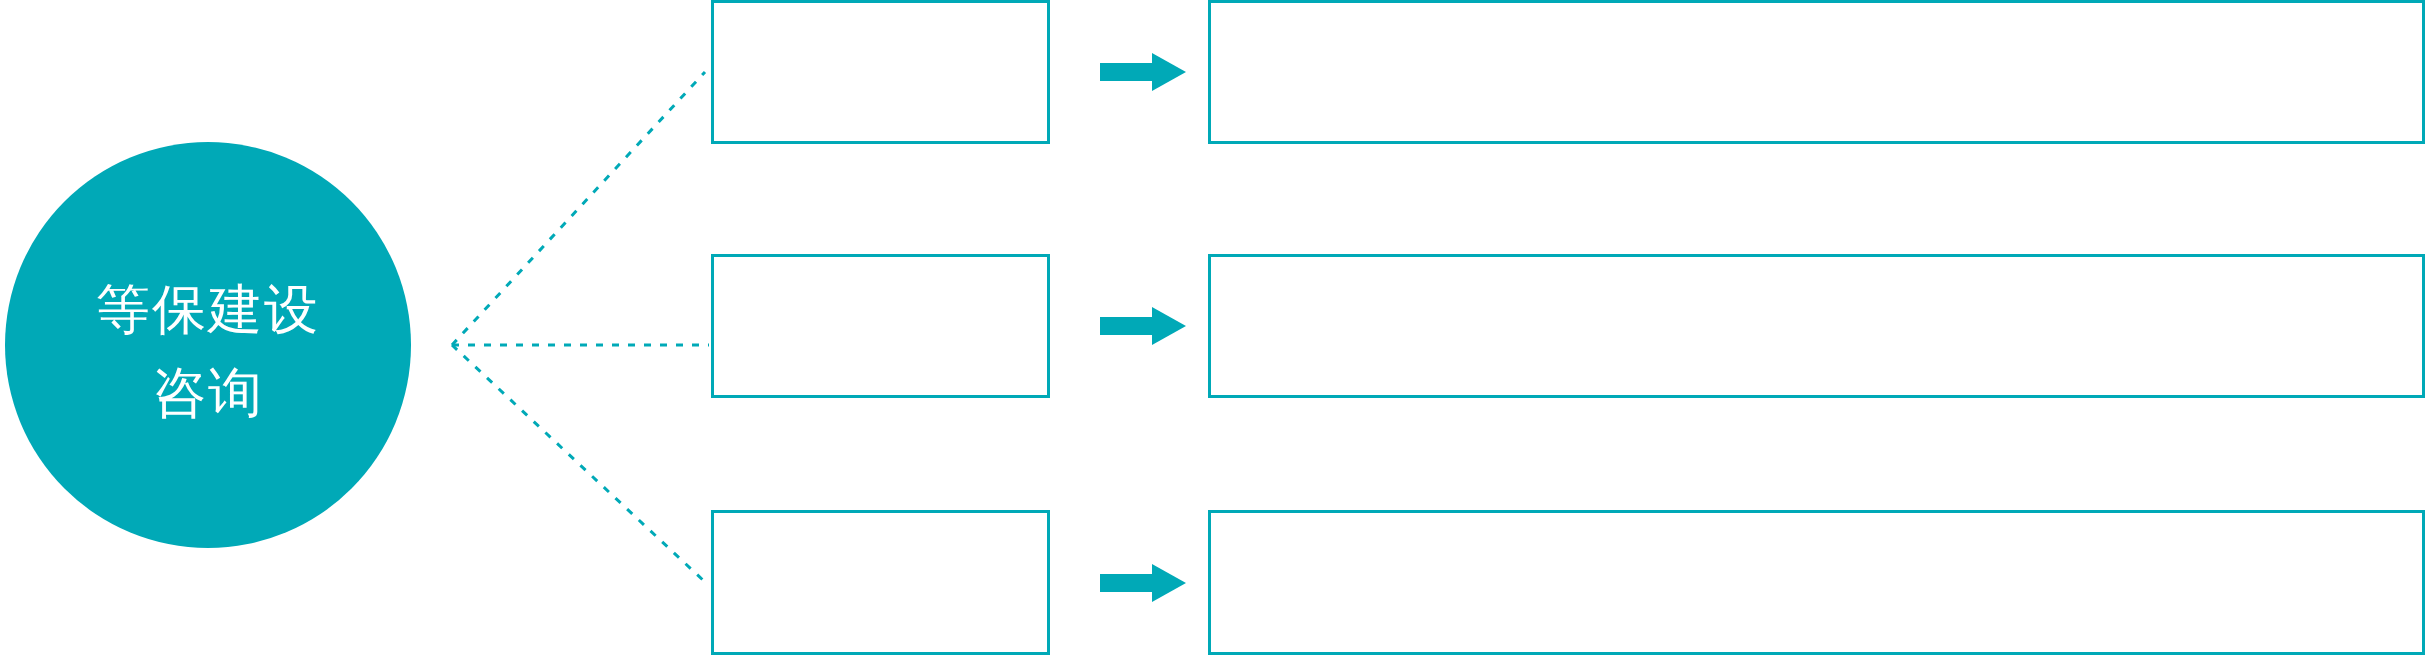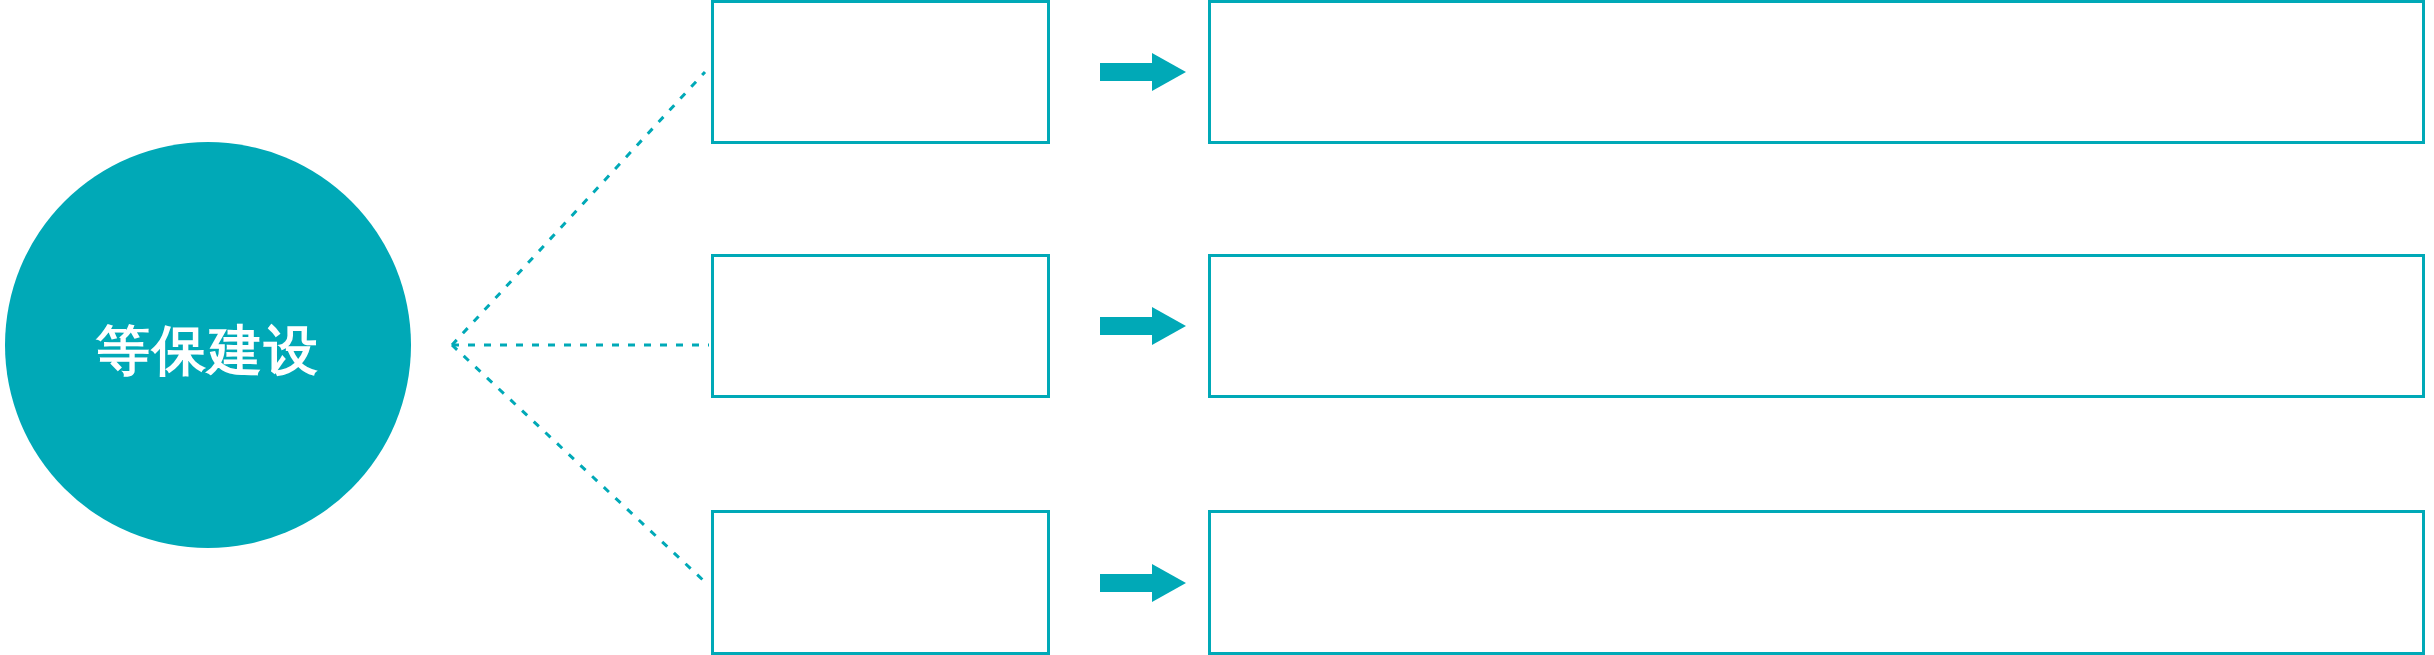--- a/index.html
+++ b/index.html
@@ -31,21 +31,21 @@
     flex-direction: column;
     align-items: center;
     justify-content: center;
     box-sizing: border-box;
   }
   .hub-line {
     color: #ffffff;
     font-size: 54px;
     line-height: 1.32;
     letter-spacing: 2px;
-    font-weight: 700;
+    font-weight: 400;
     white-space: nowrap;
     text-align: center;
     margin-top: 12px;
   }
 
   
   .connectors {
     position: absolute;
     left: 0;
     top: 0;
@@ -124,20 +124,21 @@
     border-left: 34px solid #00A9B7;
   }
 </style>
 </head>
 <body>
 
 <div id="stage">
 
   <div class="hub-circle">
     <div class="hub-line">等保建设</div>
+    <div class="hub-line">咨询</div>
   </div>
 
   <svg class="connectors" viewBox="0 0 2434 655" xmlns="http://www.w3.org/2000/svg">
     <line x1="452" y1="345" x2="705" y2="72" stroke="#00A9B7" stroke-width="3" stroke-dasharray="7 9" stroke-linecap="butt"></line>
     <line x1="452" y1="345" x2="709" y2="345" stroke="#00A9B7" stroke-width="3" stroke-dasharray="7 9" stroke-linecap="butt"></line>
     <line x1="452" y1="345" x2="705" y2="582" stroke="#00A9B7" stroke-width="3" stroke-dasharray="7 9" stroke-linecap="butt"></line>
   </svg>
 
   <div class="row row-1">
     <div class="box-small">

